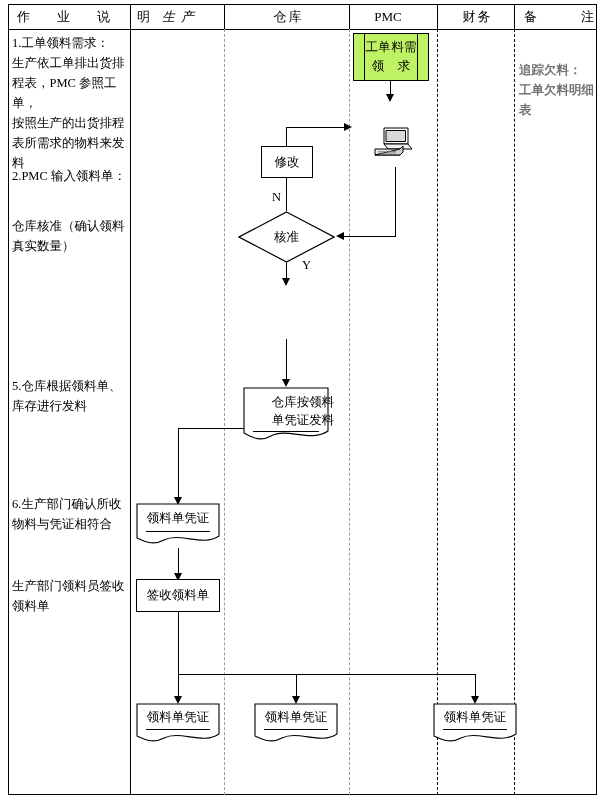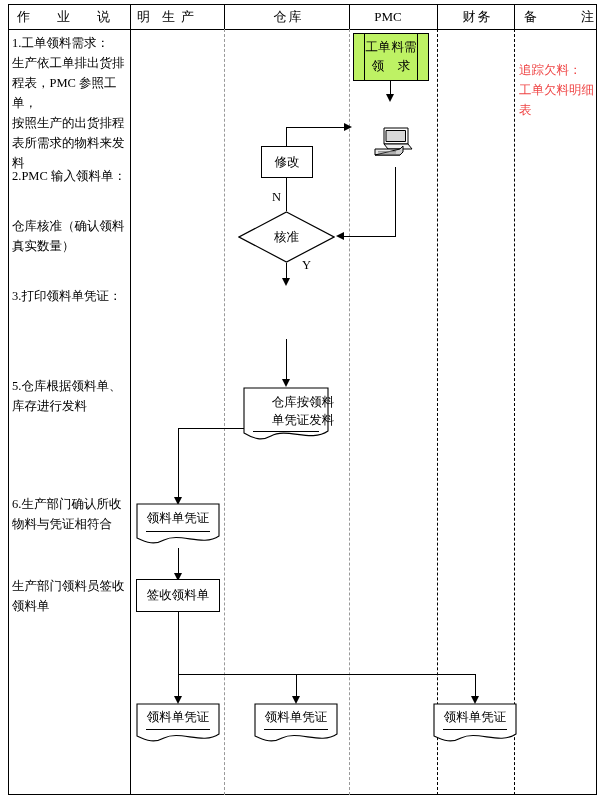--- a/index.html
+++ b/index.html
@@ -19,21 +19,21 @@
     position:absolute;top:6px;height:22px;line-height:22px;text-align:center;
     font-size:13px;color:#000;white-space:nowrap;
   }
   
   .notes{
     position:absolute;left:12px;width:124px;font-size:12.5px;line-height:20px;
     color:#000;white-space:pre-wrap;
   }
   
   .remark{
-    position:absolute;font-size:12.5px;line-height:20px;color:#ef4444;white-space:pre-wrap;
+    position:absolute;font-size:12.5px;line-height:20px;color:#737373;white-space:pre-wrap;font-weight:bold;
   }
   
   .shape{position:absolute;box-sizing:border-box;}
   .box{
     border:1.2px solid #000;background:#fff;
     display:flex;align-items:center;justify-content:center;text-align:center;
     font-size:12.5px;line-height:17px;color:#000;
   }
   
   .predef{position:absolute;box-sizing:border-box;border:1.2px solid #000;background:#bef264;}
@@ -86,36 +86,35 @@
   <div class="hdr-vline" style="left:349px;"></div>
   <div class="hdr-vline" style="left:437px;"></div>
   <div class="hdr-vline" style="left:514px;"></div>
 
   <div class="vline-dash" style="left:224px;top:29px;height:766px;"></div>
   <div class="vline-dash" style="left:349px;top:29px;height:766px;"></div>
   <div class="vline-dash dark" style="left:437px;top:29px;height:766px;"></div>
   <div class="vline-dash dark" style="left:514px;top:29px;height:766px;"></div>
 
   <div class="hdr" style="left:10px;width:118px;letter-spacing:7px;text-indent:7px;">作　业　说　明</div>
-  <div class="hdr" style="left:132px;width:92px;letter-spacing:6px;text-indent:6px;">生产</div>
+  <div class="hdr" style="left:132px;width:92px;letter-spacing:6px;text-indent:6px;font-style:italic;">生产</div>
   <div class="hdr" style="left:226px;width:123px;letter-spacing:2px;text-indent:2px;">仓库</div>
   <div class="hdr" style="left:339px;width:98px;font-family:'Liberation Serif',serif;">PMC</div>
   <div class="hdr" style="left:439px;width:75px;letter-spacing:2px;text-indent:2px;">财务</div>
   <div class="hdr" style="left:518px;width:76px;letter-spacing:6px;text-indent:6px;">备　　注</div>
 
   <div class="notes" style="top:33px;">1.工单领料需求：
 生产依工单排出货排
 程表，PMC 参照工单，
 按照生产的出货排程
 表所需求的物料来发
 料</div>
   <div class="notes" style="top:150px;margin-top:16px;">2.PMC 输入领料单：</div>
   <div class="notes" style="top:216px;">仓库核准（确认领料
 真实数量）</div>
-  <div class="notes" style="top:286px;">3.打印领料单凭证：</div>
   <div class="notes" style="top:376px;">5.仓库根据领料单、
 库存进行发料</div>
   <div class="notes" style="top:494px;">6.生产部门确认所收
 物料与凭证相符合</div>
   <div class="notes" style="top:576px;">生产部门领料员签收
 领料单</div>
 
   <div class="remark" style="left:519px;top:60px;width:82px;">追踪欠料：
 工单欠料明细表</div>
 

